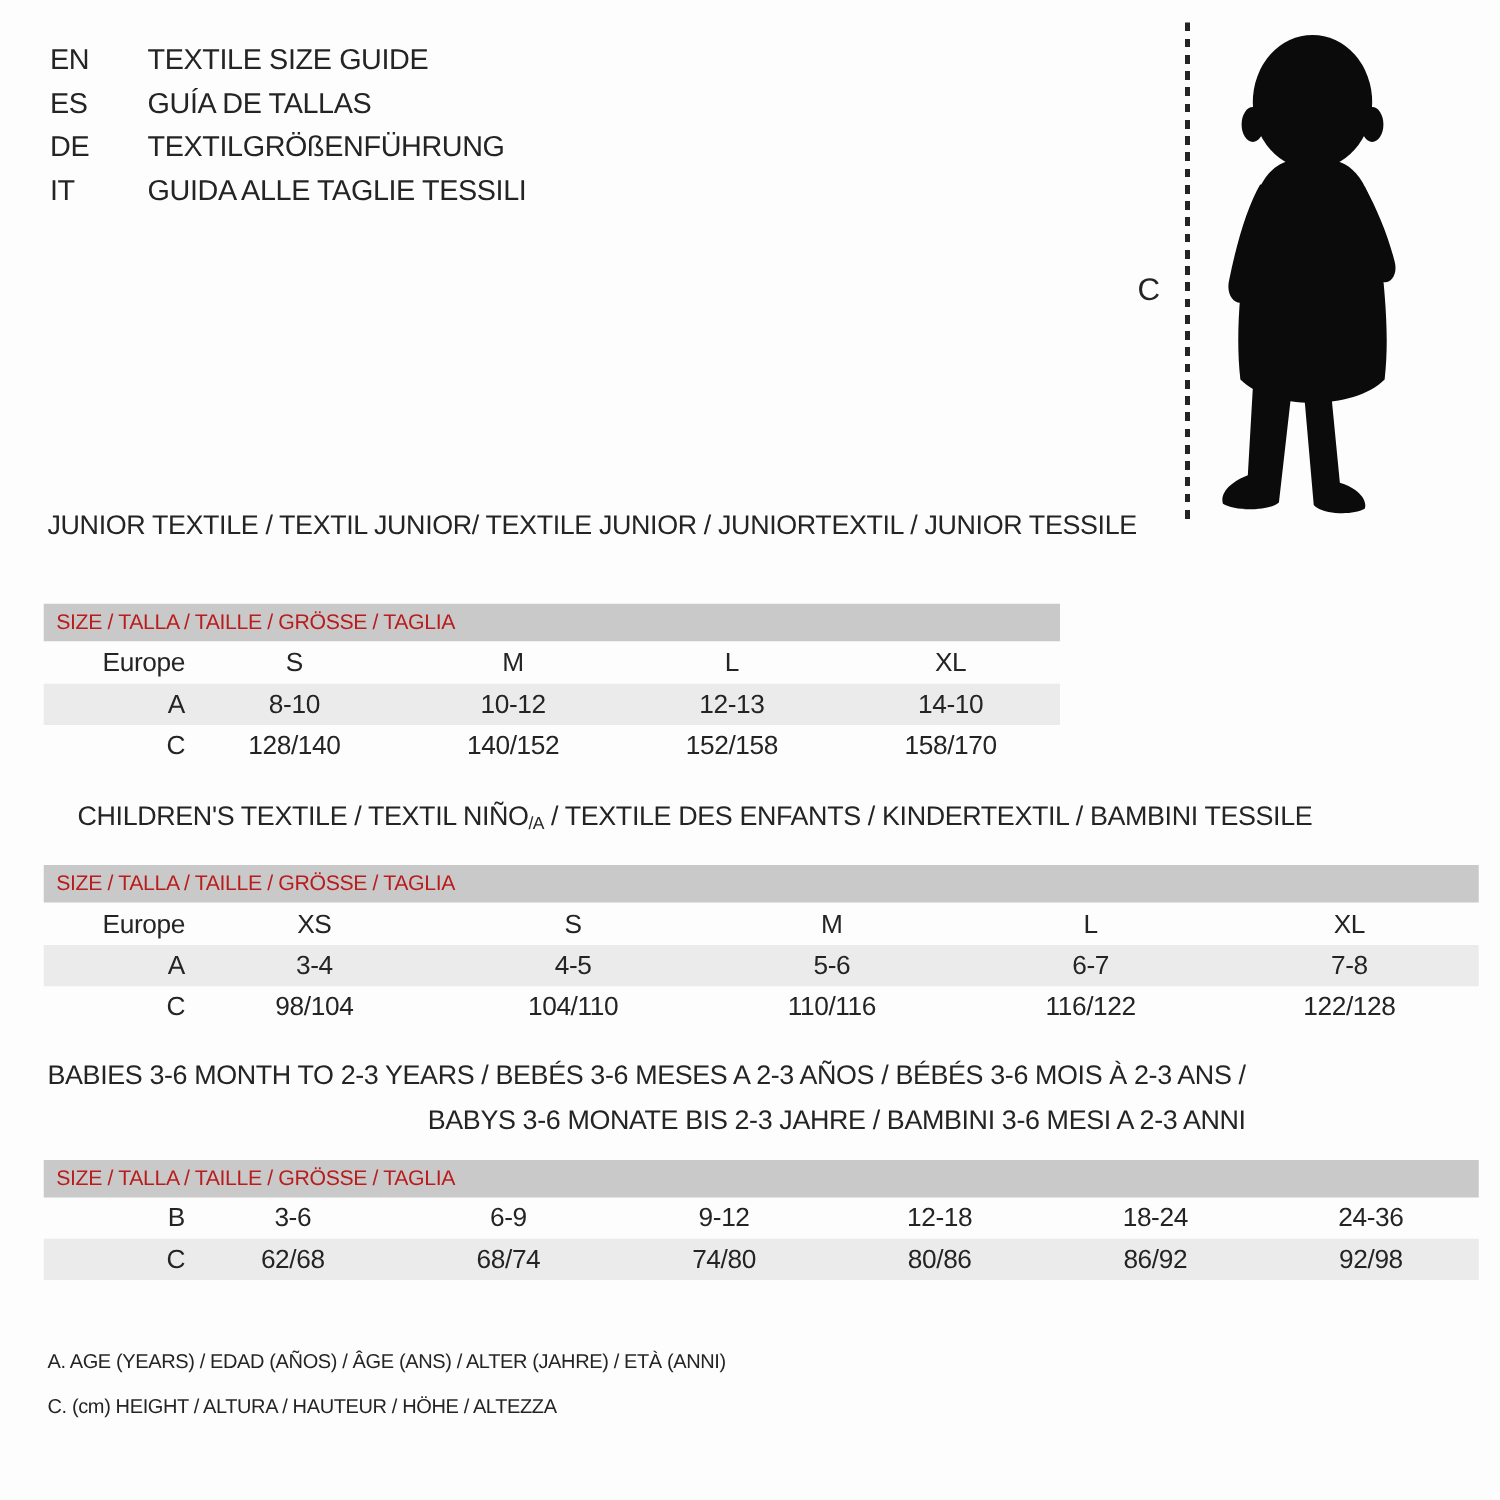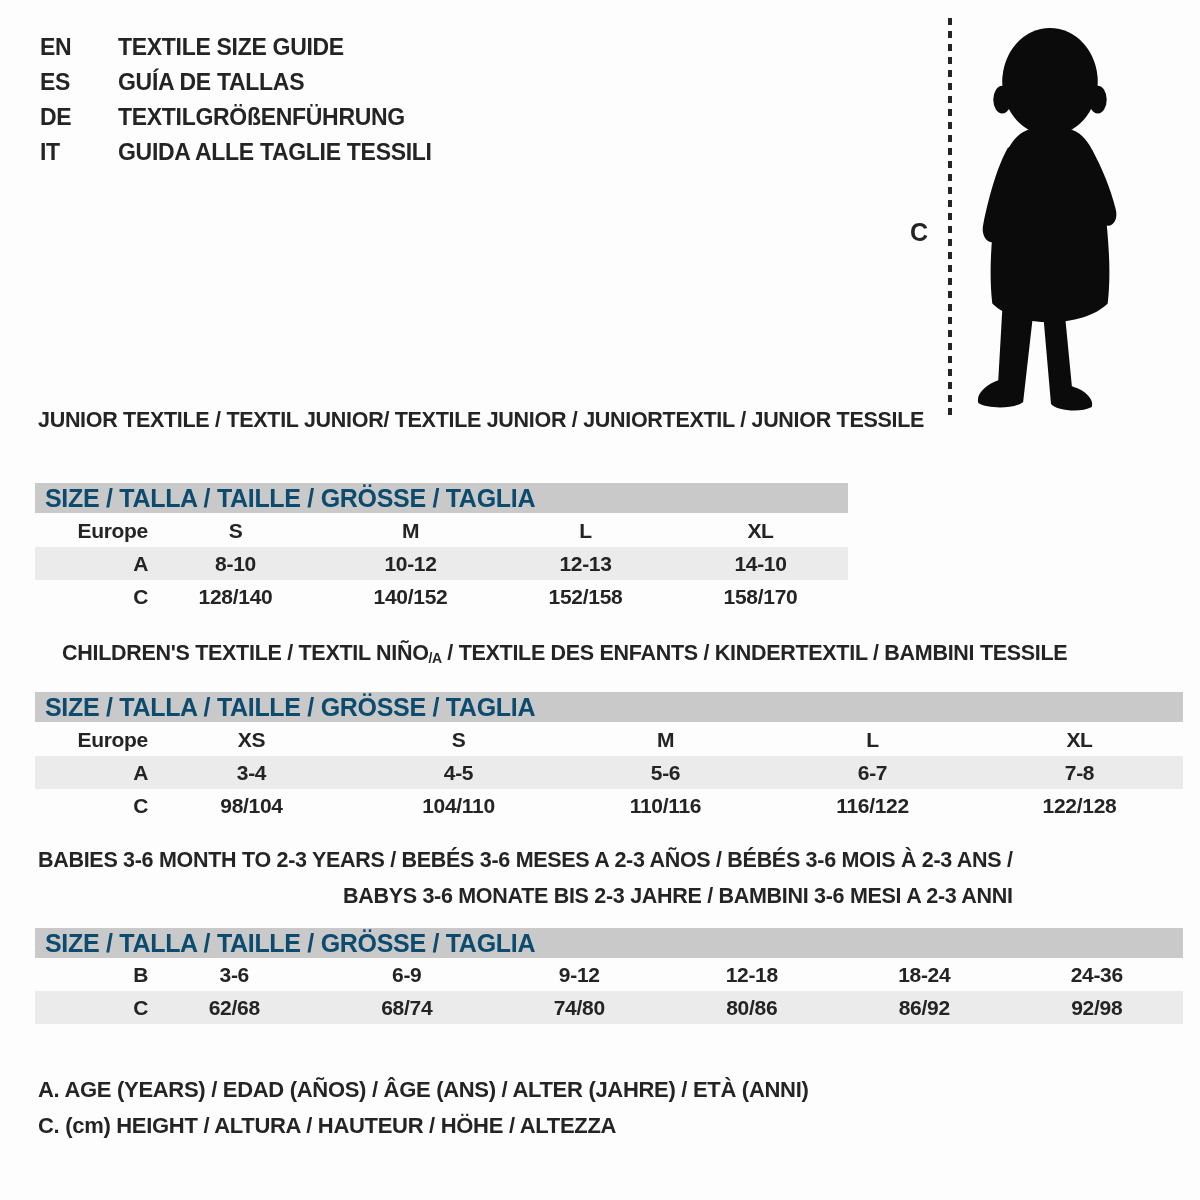--- a/index.html
+++ b/index.html
@@ -1,20 +1,20 @@
 <!DOCTYPE html>
 <html style="--page_bg: #fdfdfd; --bar_bg: #c9c9c9; --row_shade: #ebebeb; --ink: #242424; --silhouette: #0b0b0b;"><head>
 <meta charset="utf-8">
 <style>
   html,body{margin:0;padding:0;background:#ffffff;}
   .page{
     position:relative;width:1200px;height:1200px;overflow:hidden;
     background:var(--page_bg,#fdfdfd);
     font-family:"Liberation Sans",sans-serif;
-    font-weight:700;color:var(--ink,#242424);
+    font-weight:400;color:var(--ink,#242424);
     letter-spacing:-0.3px;font-stretch:condensed;
   }
   
   .langs{position:absolute;left:40px;top:30px;font-size:23px;line-height:35px;}
   .lang-row{display:flex;}
   .lang-code{width:78px;}
   
   .measure-line{
     position:absolute;left:948px;top:18px;width:4px;height:398px;
     background:repeating-linear-gradient(to bottom,var(--ink,#242424) 0 7px,transparent 7px 13px);
@@ -27,29 +27,29 @@
   #children-title{top:641px;margin-left:24px;}
   #babies-title{top:842px;line-height:36px;text-align:right;}
   .sub-small{font-size:14px;vertical-align:-3px;letter-spacing:-0.5px;}
   
   .size-table{position:absolute;left:35px;font-size:21px;}
   #table-junior{top:483px;width:813px;}
   #table-children{top:692px;width:1148px;}
   #table-babies{top:928px;width:1148px;}
   .size-bar{
     height:30px;line-height:30px;background:var(--bar_bg,#c9c9c9);
-    color:#0c4a6e;padding-left:10px;font-size:25px;
+    color:#b91c1c;padding-left:10px;font-size:17px;
   }
   .trow{display:flex;height:33px;line-height:33px;}
   .trow.thead{height:34px;line-height:36px;}
   .trow.shaded{background:var(--row_shade,#ebebeb);}
   .tcell{flex:1;text-align:center;}
   .tcell.label{flex:0 0 105px;text-align:right;padding-left:8px;}
   
-  .legend{position:absolute;left:38px;top:1072px;font-size:22px;line-height:36px;}
+  .legend{position:absolute;left:38px;top:1072px;font-size:16px;line-height:36px;}
 </style>
 </head>
 <body>
 
 <div class="page">
 
   <div class="langs">
     <div class="lang-row">
       <span class="lang-code">EN</span>
       <span>TEXTILE SIZE GUIDE</span>

